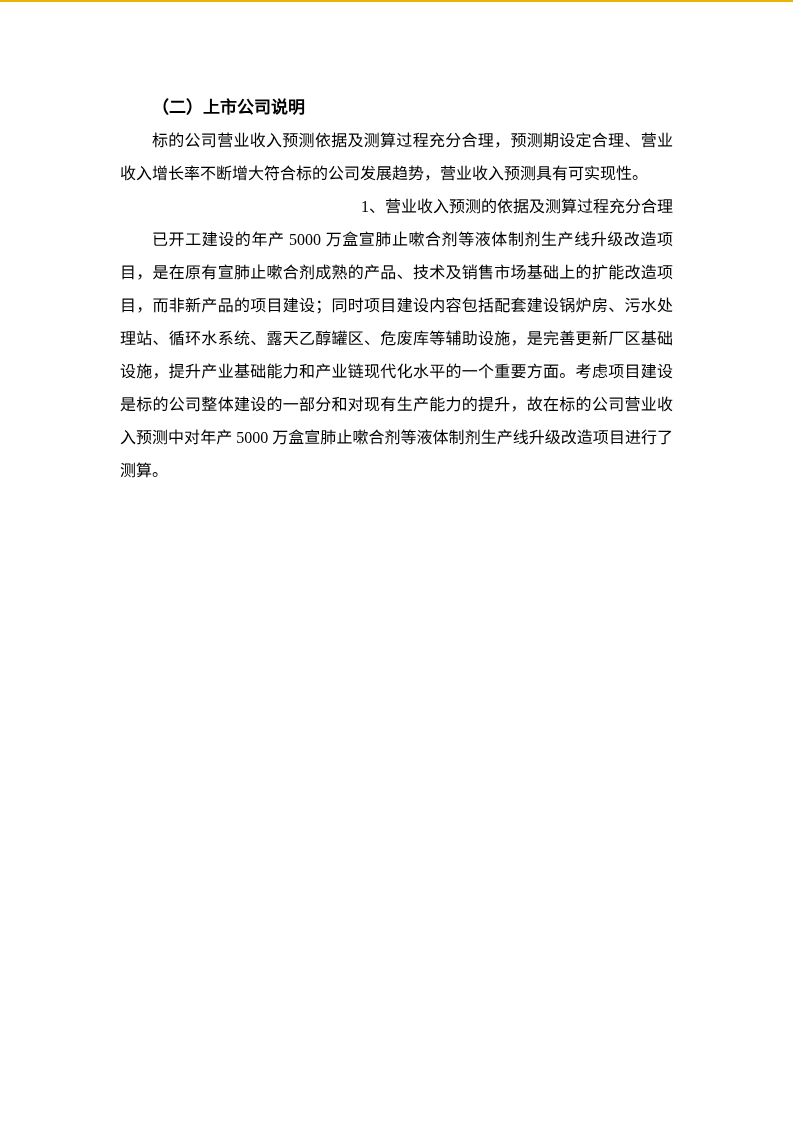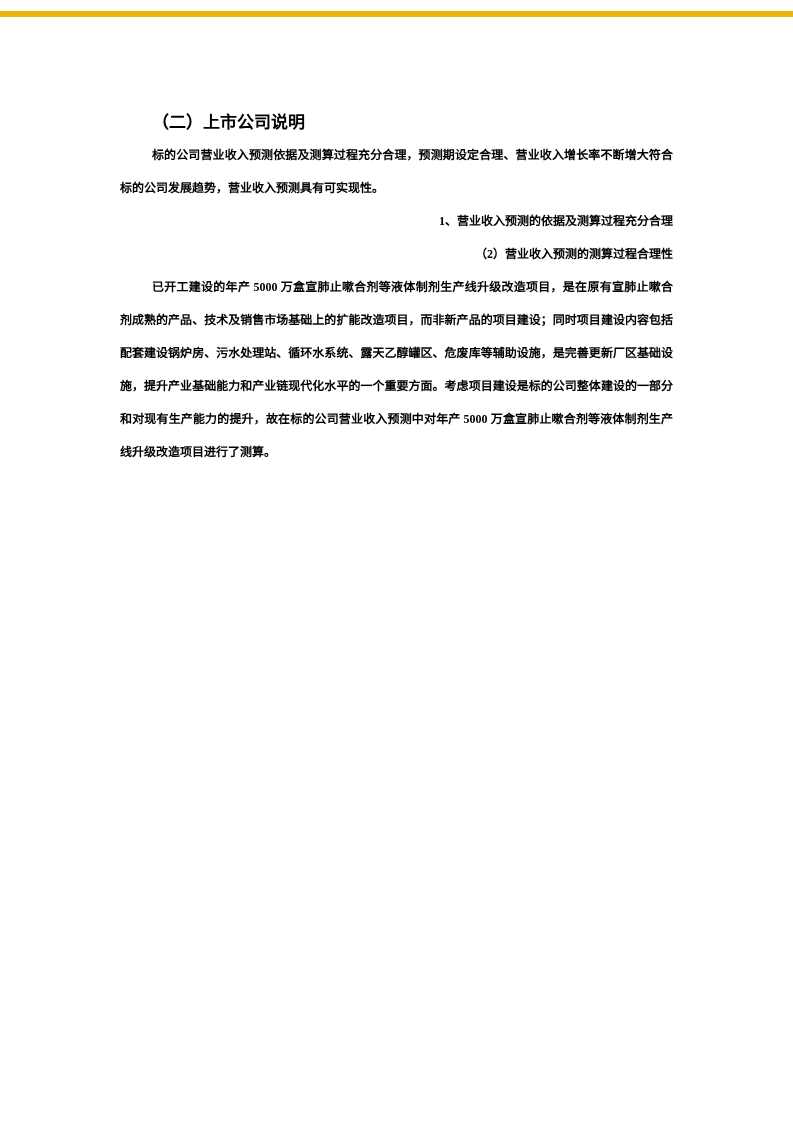--- a/index.html
+++ b/index.html
@@ -7,37 +7,36 @@
     padding: 0;
     background: #ffffff;
   }
   .page {
     position: relative;
     width: 793px;
     height: 886px;
     background: #ffffff;
     color: #000000;
     overflow: hidden;
-    border-top: 6px solid #eab308;
+    border-top: 2px solid #eab308;
     box-sizing: border-box;
-    margin-top: 11px;
   }
   .content {
     position: absolute;
     left: 120px;
     top: 89px;
     width: 553px;
   }
   .content > * {
     margin: 0;
     padding: 0;
     font-family: "Liberation Serif", "DejaVu Serif", serif;
-    font-size: 12px;
+    font-size: 16px;
     line-height: 33px;
-    font-weight: bold;
+    font-weight: normal;
     text-indent: 32px;
     text-align: justify;
     text-justify: inter-ideograph;
     word-break: break-all;
   }
   .section-heading {
     font-family: "Liberation Sans", "DejaVu Sans", sans-serif;
     font-weight: 700;
     font-size: 17px;
     text-align: left;
@@ -64,21 +63,20 @@
   <div class="content">
 
     <h2 class="section-heading">（二）上市公司说明</h2>
 
     <p class="paragraph">标的公司营业收入预测依据及测算过程充分合理，预测期设定合理、营业收入增长率不断增大符合标的公司发展趋势，营业收入预测具有可实现性。</p>
 
     <h3 class="sub-heading">1、营业收入预测的依据及测算过程充分合理</h3>
 
 
 
-    <h4 class="sub-heading">（2）营业收入预测的测算过程合理性</h4>
 
 
 
     <p class="paragraph">已开工建设的年产 5000 万盒宣肺止嗽合剂等液体制剂生产线升级改造项目，是在原有宣肺止嗽合剂成熟的产品、技术及销售市场基础上的扩能改造项目，而非新产品的项目建设；同时项目建设内容包括配套建设锅炉房、污水处理站、循环水系统、露天乙醇罐区、危废库等辅助设施，是完善更新厂区基础设施，提升产业基础能力和产业链现代化水平的一个重要方面。考虑项目建设是标的公司整体建设的一部分和对现有生产能力的提升，故在标的公司营业收入预测中对年产 5000 万盒宣肺止嗽合剂等液体制剂生产线升级改造项目进行了测算。</p>
 
 
   </div>
 
   <div class="footer">92 / 152</div>
 

